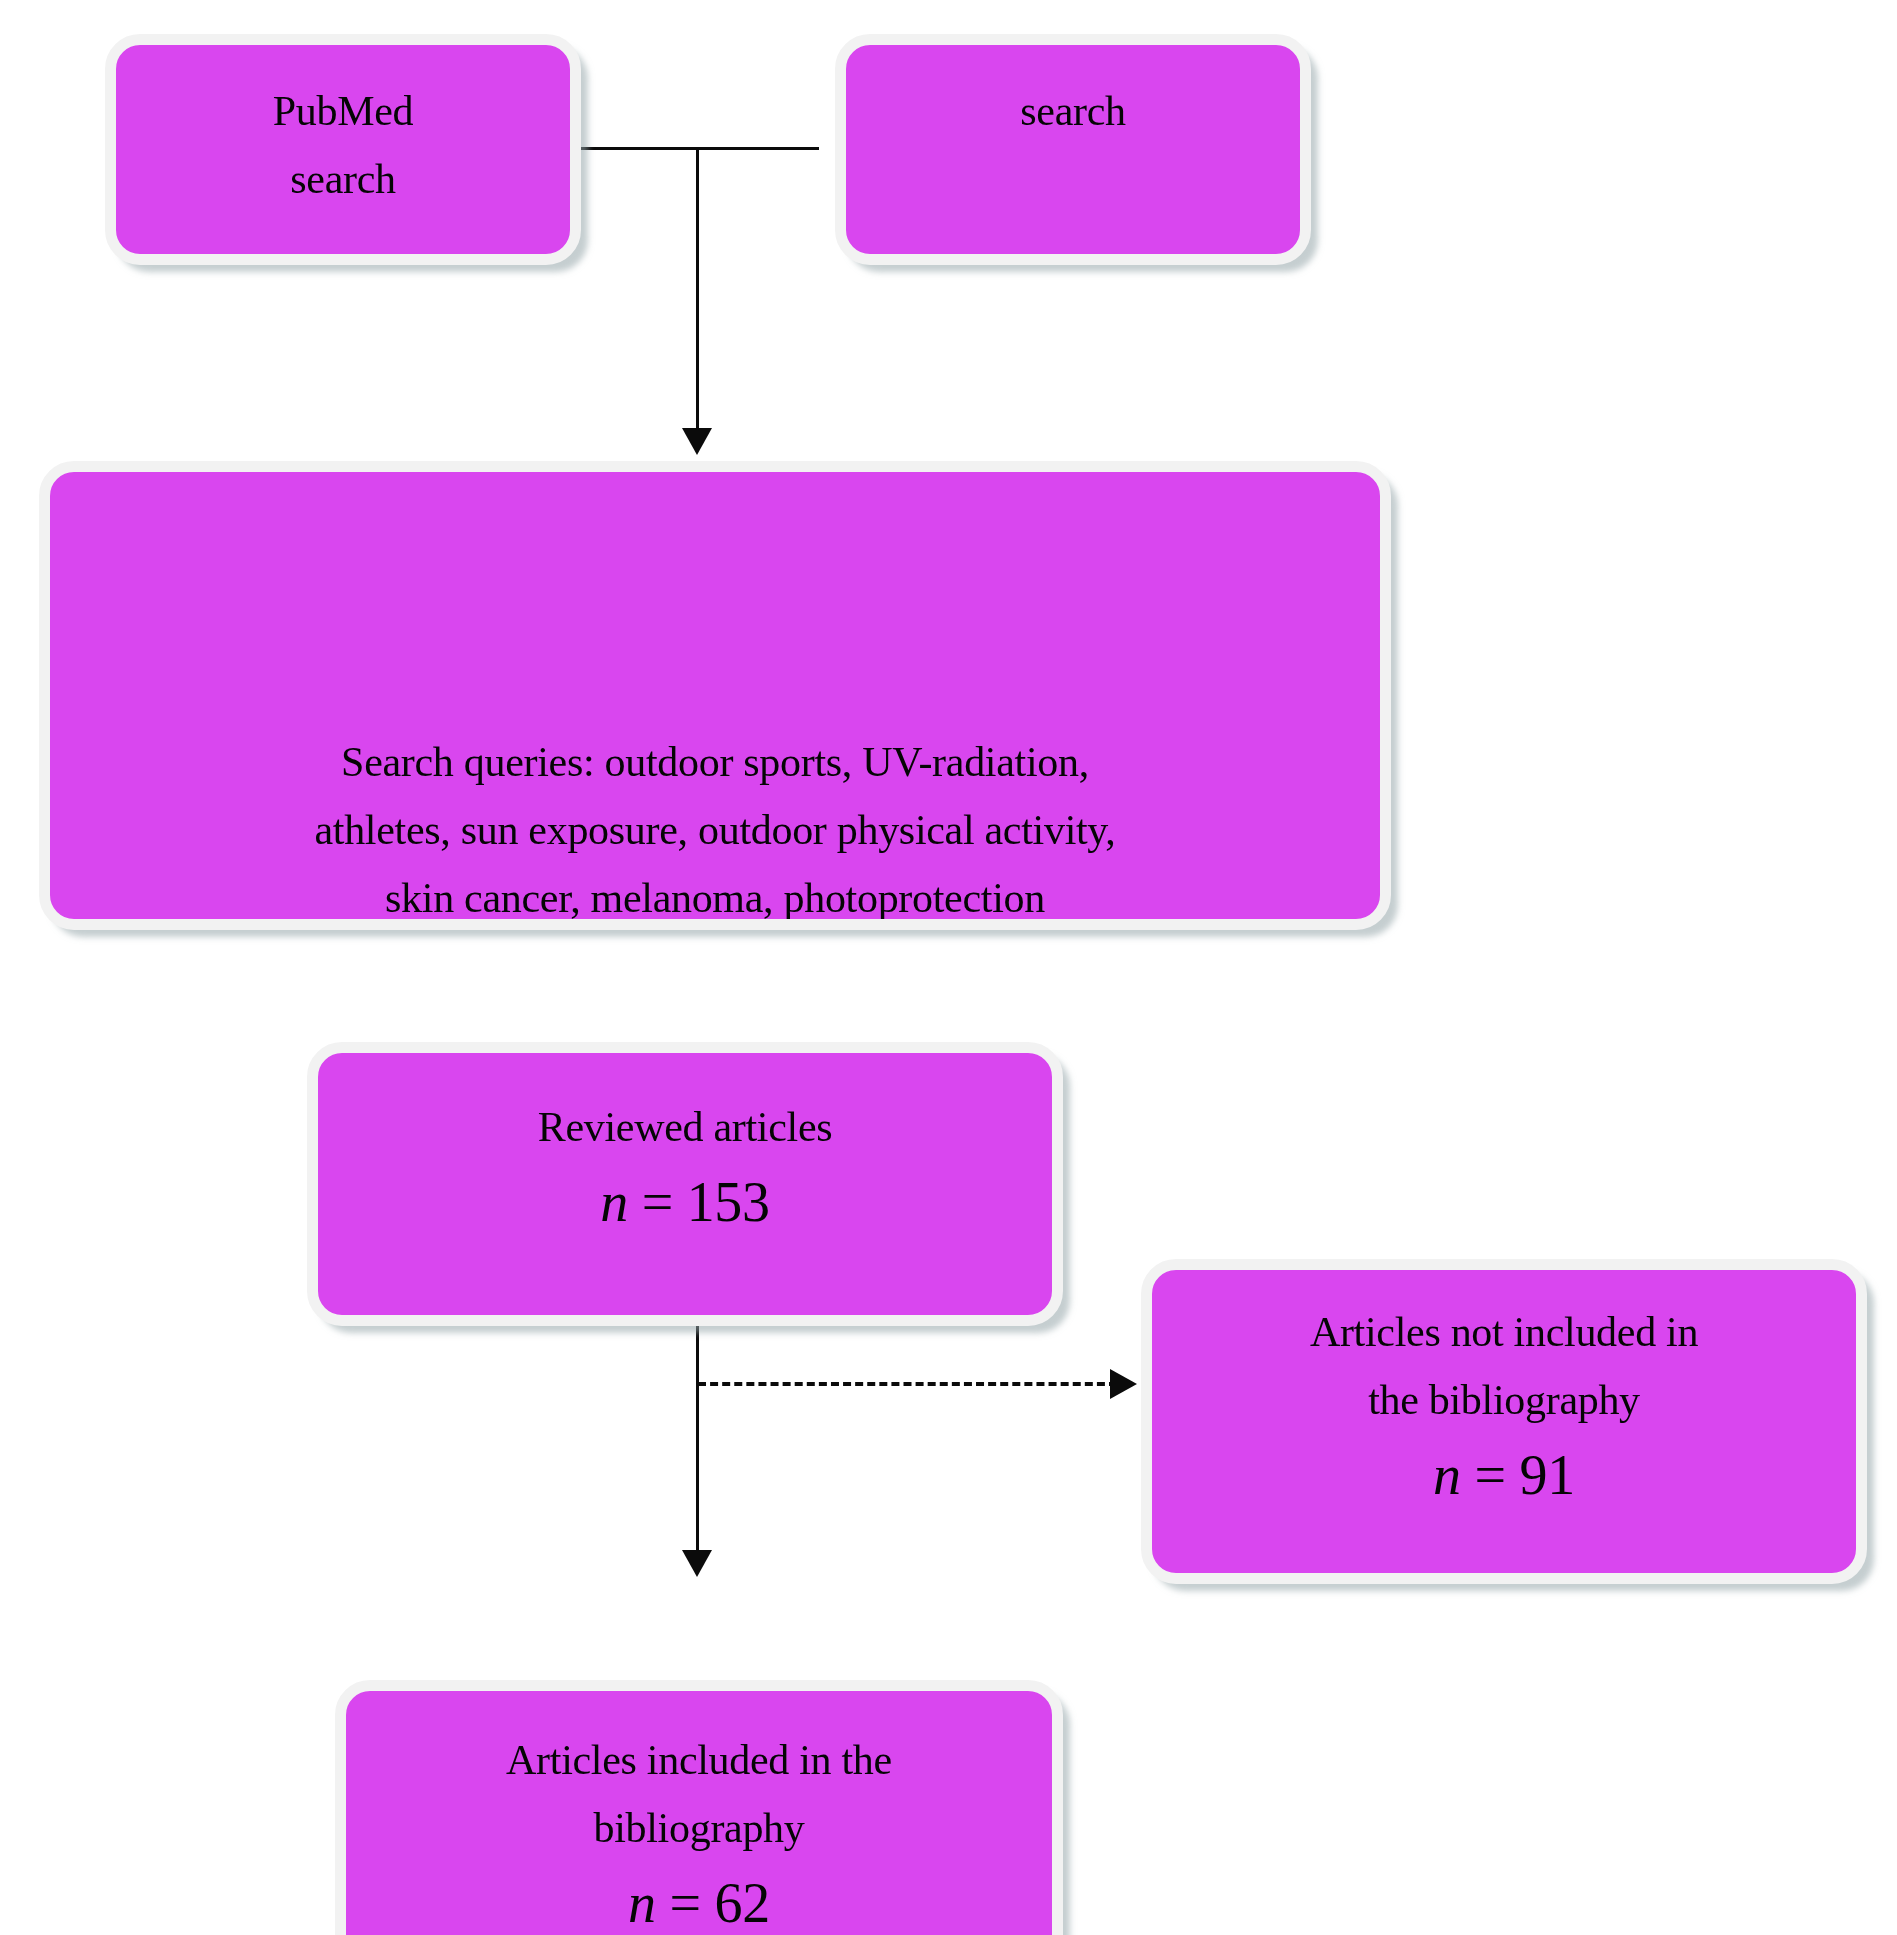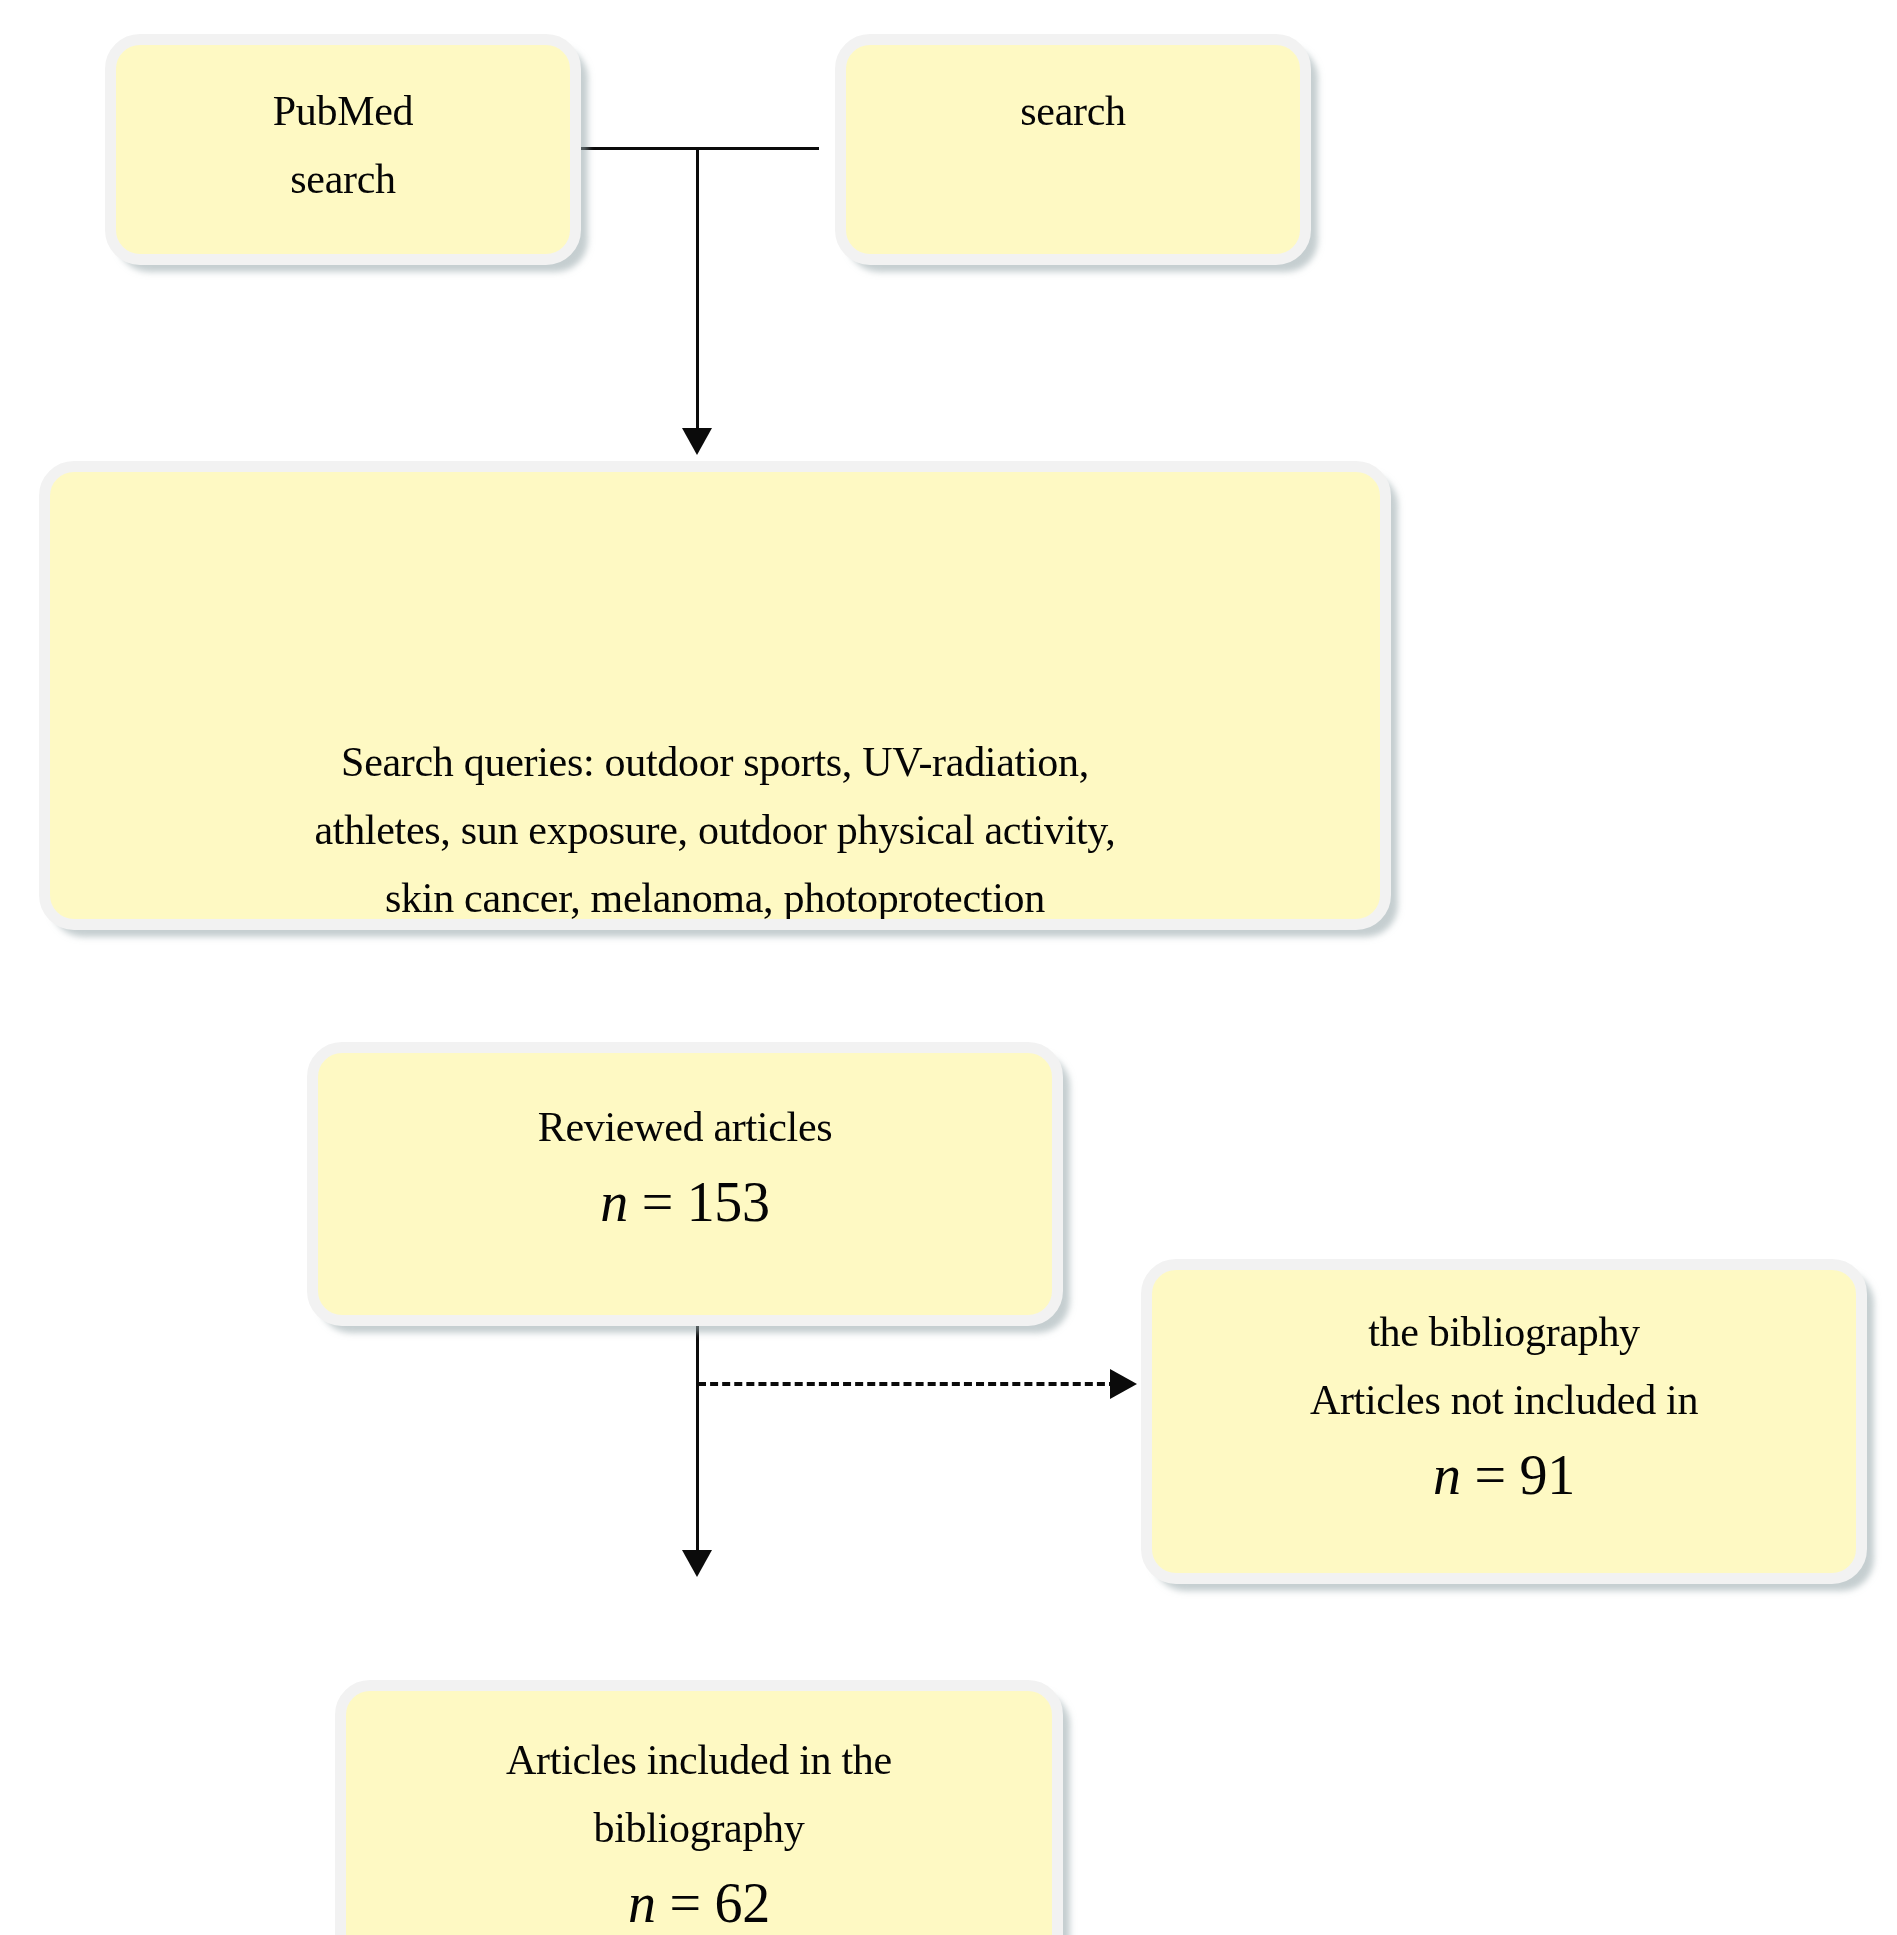--- a/index.html
+++ b/index.html
@@ -15,21 +15,21 @@
     width: 1897px;
     height: 1936px;
     background: #ffffff;
     overflow: hidden;
   }
 
   
   .node {
     position: absolute;
     box-sizing: border-box;
-    background: #fef9c3;
+    background: #d946ef;
     border: 11.6px solid #f2f2f2;
     border-radius: 35px;
     box-shadow: 9.5px 9.5px 6.8px -2.7px rgba(150,165,170,0.55);
     display: flex;
     flex-direction: column;
     align-items: center;
     justify-content: flex-start;
     text-align: center;
     color: #050505;
     line-height: 1.0;
@@ -130,22 +130,22 @@
 
   <div class="node" style="left:307px; top:1042px; width:756px; height:284px; padding-top:53px;">
     <div class="inner">
       <span class="line">Reviewed articles</span>
       <span class="line n-val"><i>n</i><span> = </span><span>153</span></span>
     </div>
   </div>
 
   <div class="node" style="left:1141px; top:1259px; width:726px; height:325px; padding-top:41px;">
     <div class="inner">
+      <span class="line">Articles not included in</span>
       <span class="line">the bibliography</span>
-      <span class="line">Articles not included in</span>
       <span class="line n-val"><i>n</i><span> = </span><span>91</span></span>
     </div>
   </div>
 
   <div class="node" style="left:335px; top:1680px; width:728px; height:339px; padding-top:48px;">
     <div class="inner">
       <span class="line">Articles included in the</span>
       <span class="line">bibliography</span>
       <span class="line n-val"><i>n</i><span> = </span><span>62</span></span>
     </div>

